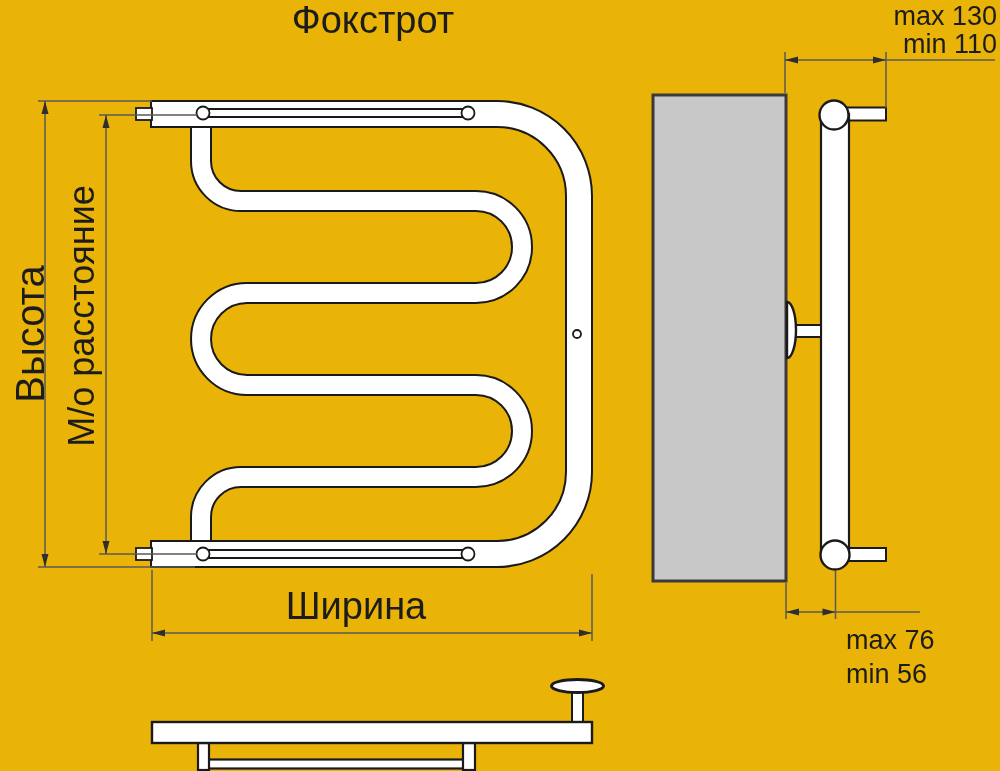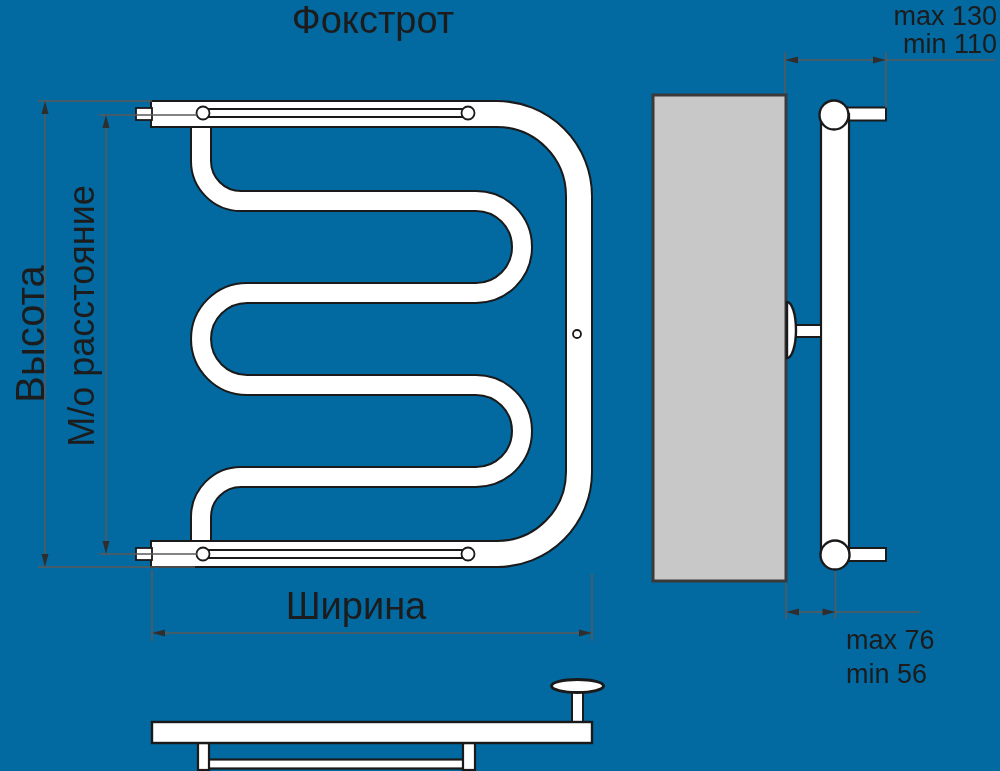--- a/index.html
+++ b/index.html
@@ -1,16 +1,16 @@
 <!DOCTYPE html>
 <html><head>
 <meta charset="utf-8">
 <style>
   html,body{margin:0;padding:0;background:#ffffff;}
-  .stage{position:relative;width:1000px;height:771px;background:#0369a1;overflow:hidden;
+  .stage{position:relative;width:1000px;height:771px;background:#eab308;overflow:hidden;
          font-family:"Liberation Sans", sans-serif;}
   svg text{fill:#1c1c1c;}
   .t-title{font-size:38px;}
   .t-label{font-size:38px;}
   .t-label-v{font-size:40px;}
   .t-label-m{font-size:36px;}
   .t-dim{font-size:27px;}
 </style>
 </head>
 <body>

